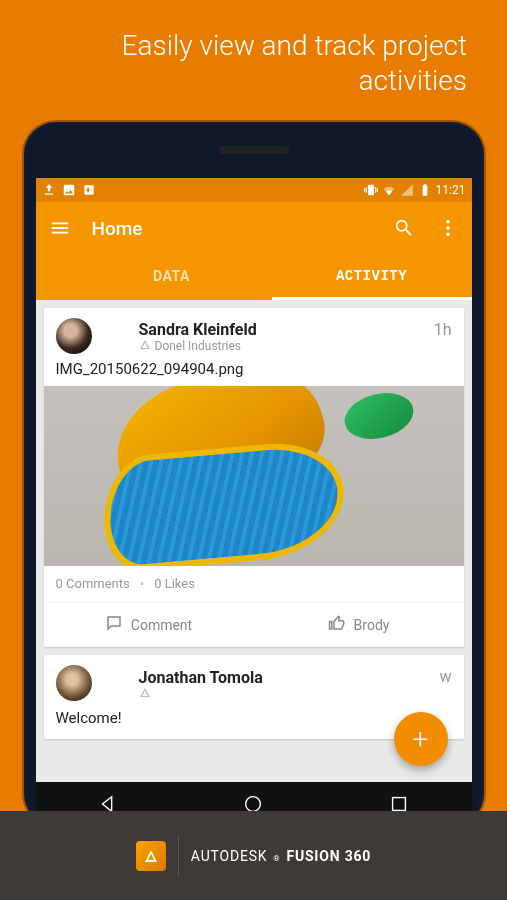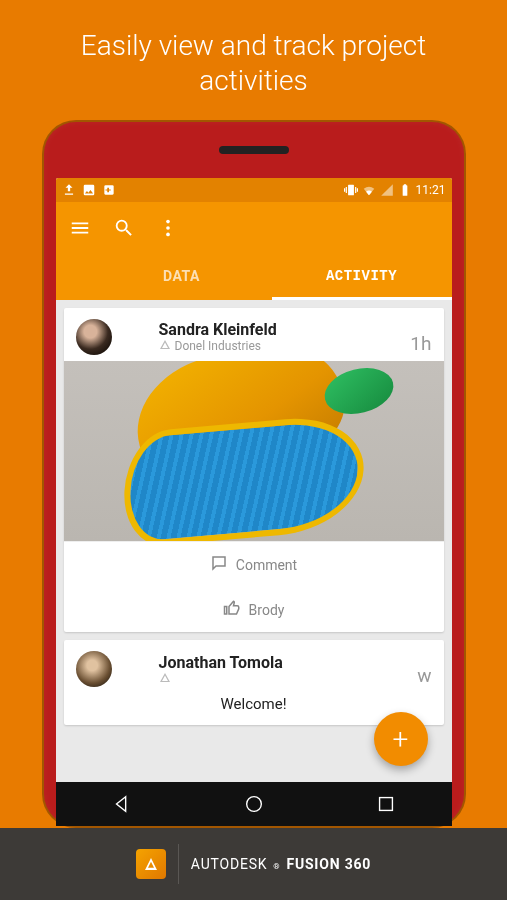--- a/index.html
+++ b/index.html
@@ -5,31 +5,31 @@
     * { margin: 0; padding: 0; box-sizing: border-box; }
     body {
       width: 507px;
       height: 900px;
       background: #E87B00;
       font-family: -apple-system, Roboto, sans-serif;
       overflow: hidden;
       position: relative;
     }
     .promo-header {
-      text-align: center;
+      text-align: right;
       color: #fff;
       font-size: 28px;
       font-weight: 300;
       padding: 28px 40px 18px;
       line-height: 1.25;
     }
     .phone {
-      width: 420px;
+      width: 460px;
       margin: 6px auto 0;
-      background: #b91c1c;
+      background: #0f172a;
       border-radius: 32px;
       padding: 56px 12px 0;
       position: relative;
       box-shadow: 0 0 0 2px rgba(0,0,0,0.3), inset 0 0 8px rgba(255,255,255,0.05);
     }
     .phone::before {
       content: "";
       position: absolute;
       top: 24px; left: 50%;
       transform: translateX(-50%);
@@ -114,21 +114,21 @@
       border-radius: 50%;
       background: #888;
       background-size: cover;
       flex-shrink: 0;
     }
     .avatar.a1 { background: radial-gradient(circle at 40% 35%, #d8b39a 20%, #3a2a20 55%, #1a120c 80%); }
     .avatar.a2 { background: radial-gradient(circle at 45% 40%, #e0c2a0 18%, #6a4f32 60%, #2a2014 85%); }
     .user-block { flex: 1; min-width: 0; margin-left: 37px; }
     .user-name { font-size: 16px; font-weight: 700; color: #222; }
     .user-org { font-size: 12px; color: #999; display: flex; gap: 4px; }
-    .time { font-size: 19px; color: #999; align-self: flex-start; margin-top: 14px; }
+    .time { font-size: 16px; color: #999; align-self: flex-start; margin-top: 2px; }
     .card-filename { padding: 0 12px 8px; font-size: 15px; color: #222; }
     .card-image {
       width: 100%;
       height: 180px;
       background: #b6b4b0;
       position: relative;
       overflow: hidden;
     }
     
     .model-base { position: absolute; inset: 0;
@@ -157,33 +157,32 @@
       font-size: 13px;
       color: #999;
       display: flex;
       align-items: center;
       gap: 10px;
     }
     .dot { color: #bbb; }
     .card-actions {
       border-top: 1px solid #eee;
       display: flex;
-      flex-direction: column;
     }
     .card-action {
       flex: 1;
       display: flex;
       align-items: center;
       justify-content: center;
       gap: 8px;
       padding: 12px 0;
       color: #888;
       font-size: 14px;
     }
-    .card-body-text { padding: 2px 12px 12px; font-size: 15px; color: #222; text-align: center; }
+    .card-body-text { padding: 2px 12px 12px; font-size: 15px; color: #222; }
     .fab {
       position: absolute;
       right: 24px;
       bottom: 60px;
       width: 54px; height: 54px;
       border-radius: 50%;
       background: #F28C00;
       box-shadow: 0 4px 8px rgba(0,0,0,0.3);
       display: flex; align-items: center; justify-content: center;
       color: #fff; font-size: 28px; font-weight: 300;
@@ -192,21 +191,21 @@
       height: 44px;
       background: #111;
       display: flex;
       align-items: center;
       justify-content: space-around;
     }
     .nav-btn { width: 22px; height: 22px; }
     .footer {
       position: absolute;
       bottom: 0; left: 0; right: 0;
-      height: 72px;
+      height: 89px;
       background: #3d3a37;
       display: flex;
       align-items: center;
       justify-content: center;
       gap: 12px;
       color: #fff;
     }
     .footer-logo {
       width: 30px; height: 30px;
       background: linear-gradient(135deg, #f5a300, #e07800);
@@ -272,20 +271,21 @@
         <span>11:21</span>
       </div>
     </div>
 
     <div class="app-bar">
       <span class="icon-btn">
         <svg viewBox="0 0 24 24" fill="#fff" width="22" height="22">
             <path d="M3 6h18v2H3zM3 11h18v2H3zM3 16h18v2H3z"></path>
           </svg>
       </span>
+      <span class="app-bar-title">Home</span>
       <span class="icon-btn">
         <svg viewBox="0 0 24 24" fill="#fff" width="22" height="22">
             <path d="M15.5 14h-.79l-.28-.27A6.47 6.47 0 0016 9.5 6.5 6.5 0 109.5 16c1.61 0 3.09-.59 4.23-1.57l.27.28v.79L19 20.49 20.49 19 15.5 14zM9.5 14A4.5 4.5 0 1114 9.5 4.5 4.5 0 019.5 14z"></path>
           </svg>
       </span>
       <span class="icon-btn">
         <svg viewBox="0 0 24 24" fill="#fff" width="22" height="22">
             <circle cx="12" cy="5" r="2"></circle>
             <circle cx="12" cy="12" r="2"></circle>
             <circle cx="12" cy="19" r="2"></circle>
@@ -309,25 +309,31 @@
               <span class="org-icon">
                 <svg viewBox="0 0 24 24" fill="#bbb">
                     <path d="M12 2L2 20h20L12 2zm0 5l6 11H6l6-11z"></path>
                   </svg>
               </span>
               <span>Donel Industries</span>
             </div>
           </div>
           <div class="time">1h</div>
         </div>
+        <div class="card-filename">IMG_20150622_094904.png</div>
         <div class="card-image">
           <div class="model-base"></div>
           <div class="model-lid"></div>
           <div class="model-tray"></div>
           <div class="model-cap"></div>
+        </div>
+        <div class="card-meta">
+          <span>0 Comments</span>
+          <span class="dot">•</span>
+          <span>0 Likes</span>
         </div>
         <div class="card-actions">
           <div class="card-action">
             <span>
               <svg width="18" height="18" viewBox="0 0 24 24" fill="none" stroke="#888" stroke-width="2">
                   <path d="M4 4h16v12H8l-4 4V4z"></path>
                 </svg>
             </span>
             <span>Comment</span>
           </div>

